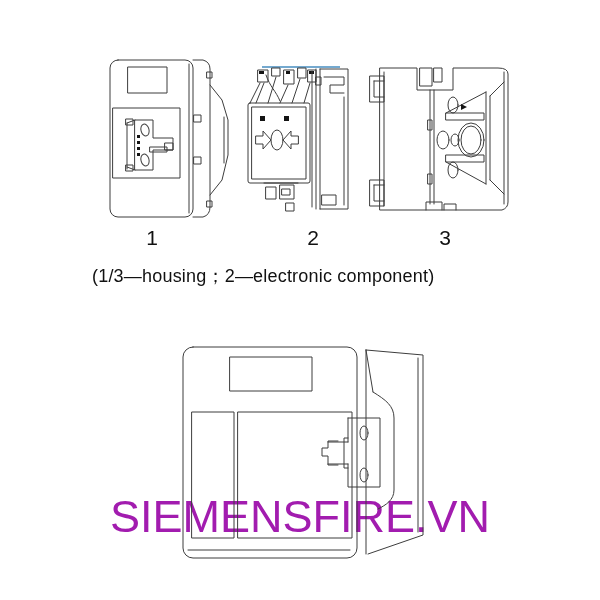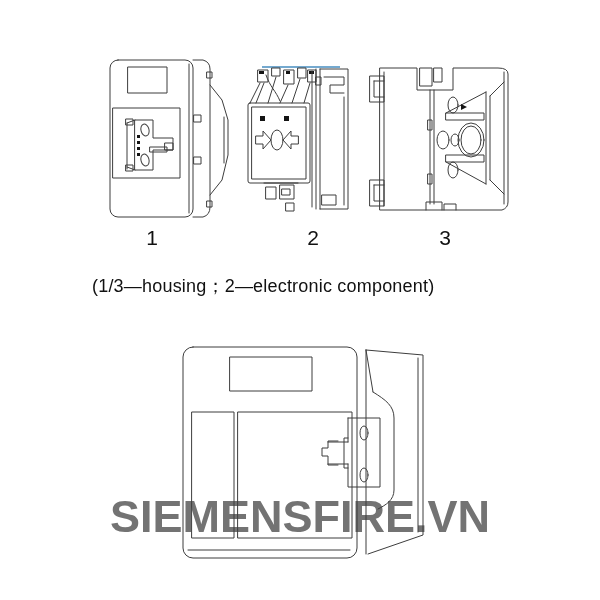--- a/index.html
+++ b/index.html
@@ -18,26 +18,26 @@
     position:absolute;top:226px;width:40px;text-align:center;
     font-size:21px;color:#111;
   }
   #label-1{left:132px;}
   #label-2{left:293px;}
   #label-3{left:425px;}
   .caption-line{
     position:absolute;left:92px;font-size:18px;color:#111;
     white-space:pre;letter-spacing:0.2px;
   }
-  #caption-legend{top:274px;text-align:right;}
+  #caption-legend{top:264px;text-align:right;}
   #caption-title{top:306px;}
   .watermark{
     position:absolute;left:0;right:0;top:493px;text-align:center;
-    font-weight:bold;font-size:45px;line-height:48px;
-    color:#737373;letter-spacing:0px;z-index:1;
+    font-weight:normal;font-size:45px;line-height:48px;
+    color:#a21caf;letter-spacing:0px;z-index:1;
   }
   .fig{z-index:2;}
 </style>
 </head>
 <body>
 
 <div class="abs" style="left:0;top:0;width:600px;height:600px;">
 
   <svg class="abs fig" style="left:105px;top:55px;" width="130" height="170" viewBox="0 0 130 170">
     <rect class="ln" x="5" y="5" width="83" height="157" rx="8"></rect>

